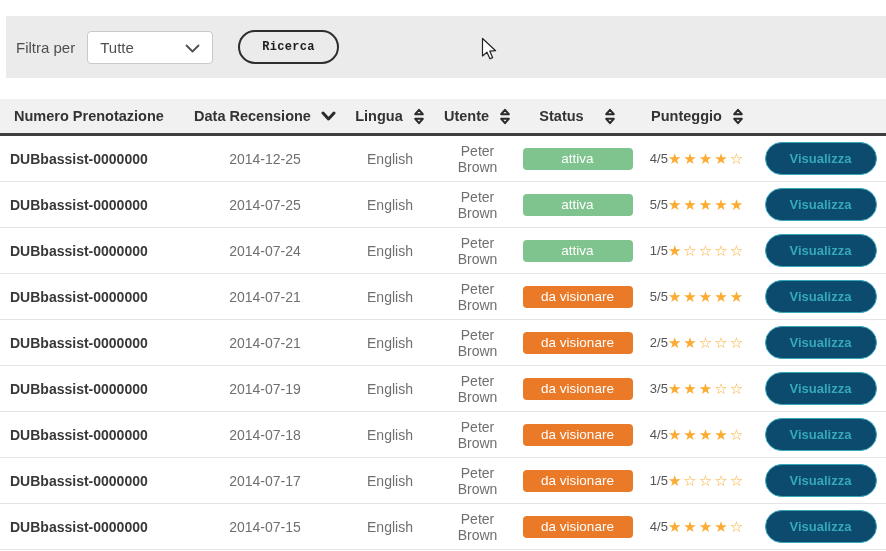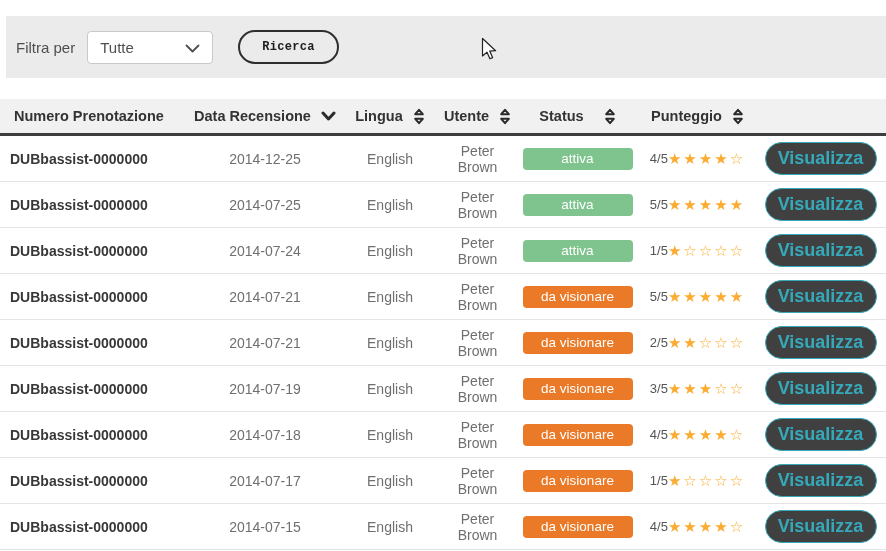--- a/index.html
+++ b/index.html
@@ -83,25 +83,25 @@
   }
   .badge-active  { background: var(--status-active,  #7fc48e); }
   .badge-pending { background: var(--status-pending, #ea7a28); }
 
   .score { display: flex; flex-direction: row; align-items: center; line-height: 16px; }
   .score-value { font-size: 13px; color: #555555; }
   .score-stars { font-size: 15px; letter-spacing: 2px; color: var(--stars, #fbac33); white-space: nowrap; }
 
   .view-btn {
     width: 112px; height: 33px;
-    background: #404040;
+    background: #0c4a6e;
     border: 1.5px solid var(--action, #35a9ba);
     border-radius: 17px;
     font-family: inherit;
-    font-size: 18px; font-weight: bold; color: var(--action, #35a9ba);
+    font-size: 13px; font-weight: bold; color: var(--action, #35a9ba);
     cursor: pointer;
   }
 
   .cursor { position: absolute; left: 481px; top: 37px; pointer-events: none; z-index: 10; }
 </style>
 </head>
 <body>
 
 <div class="filter-bar">
   <span class="filter-label">Filtra per</span>

